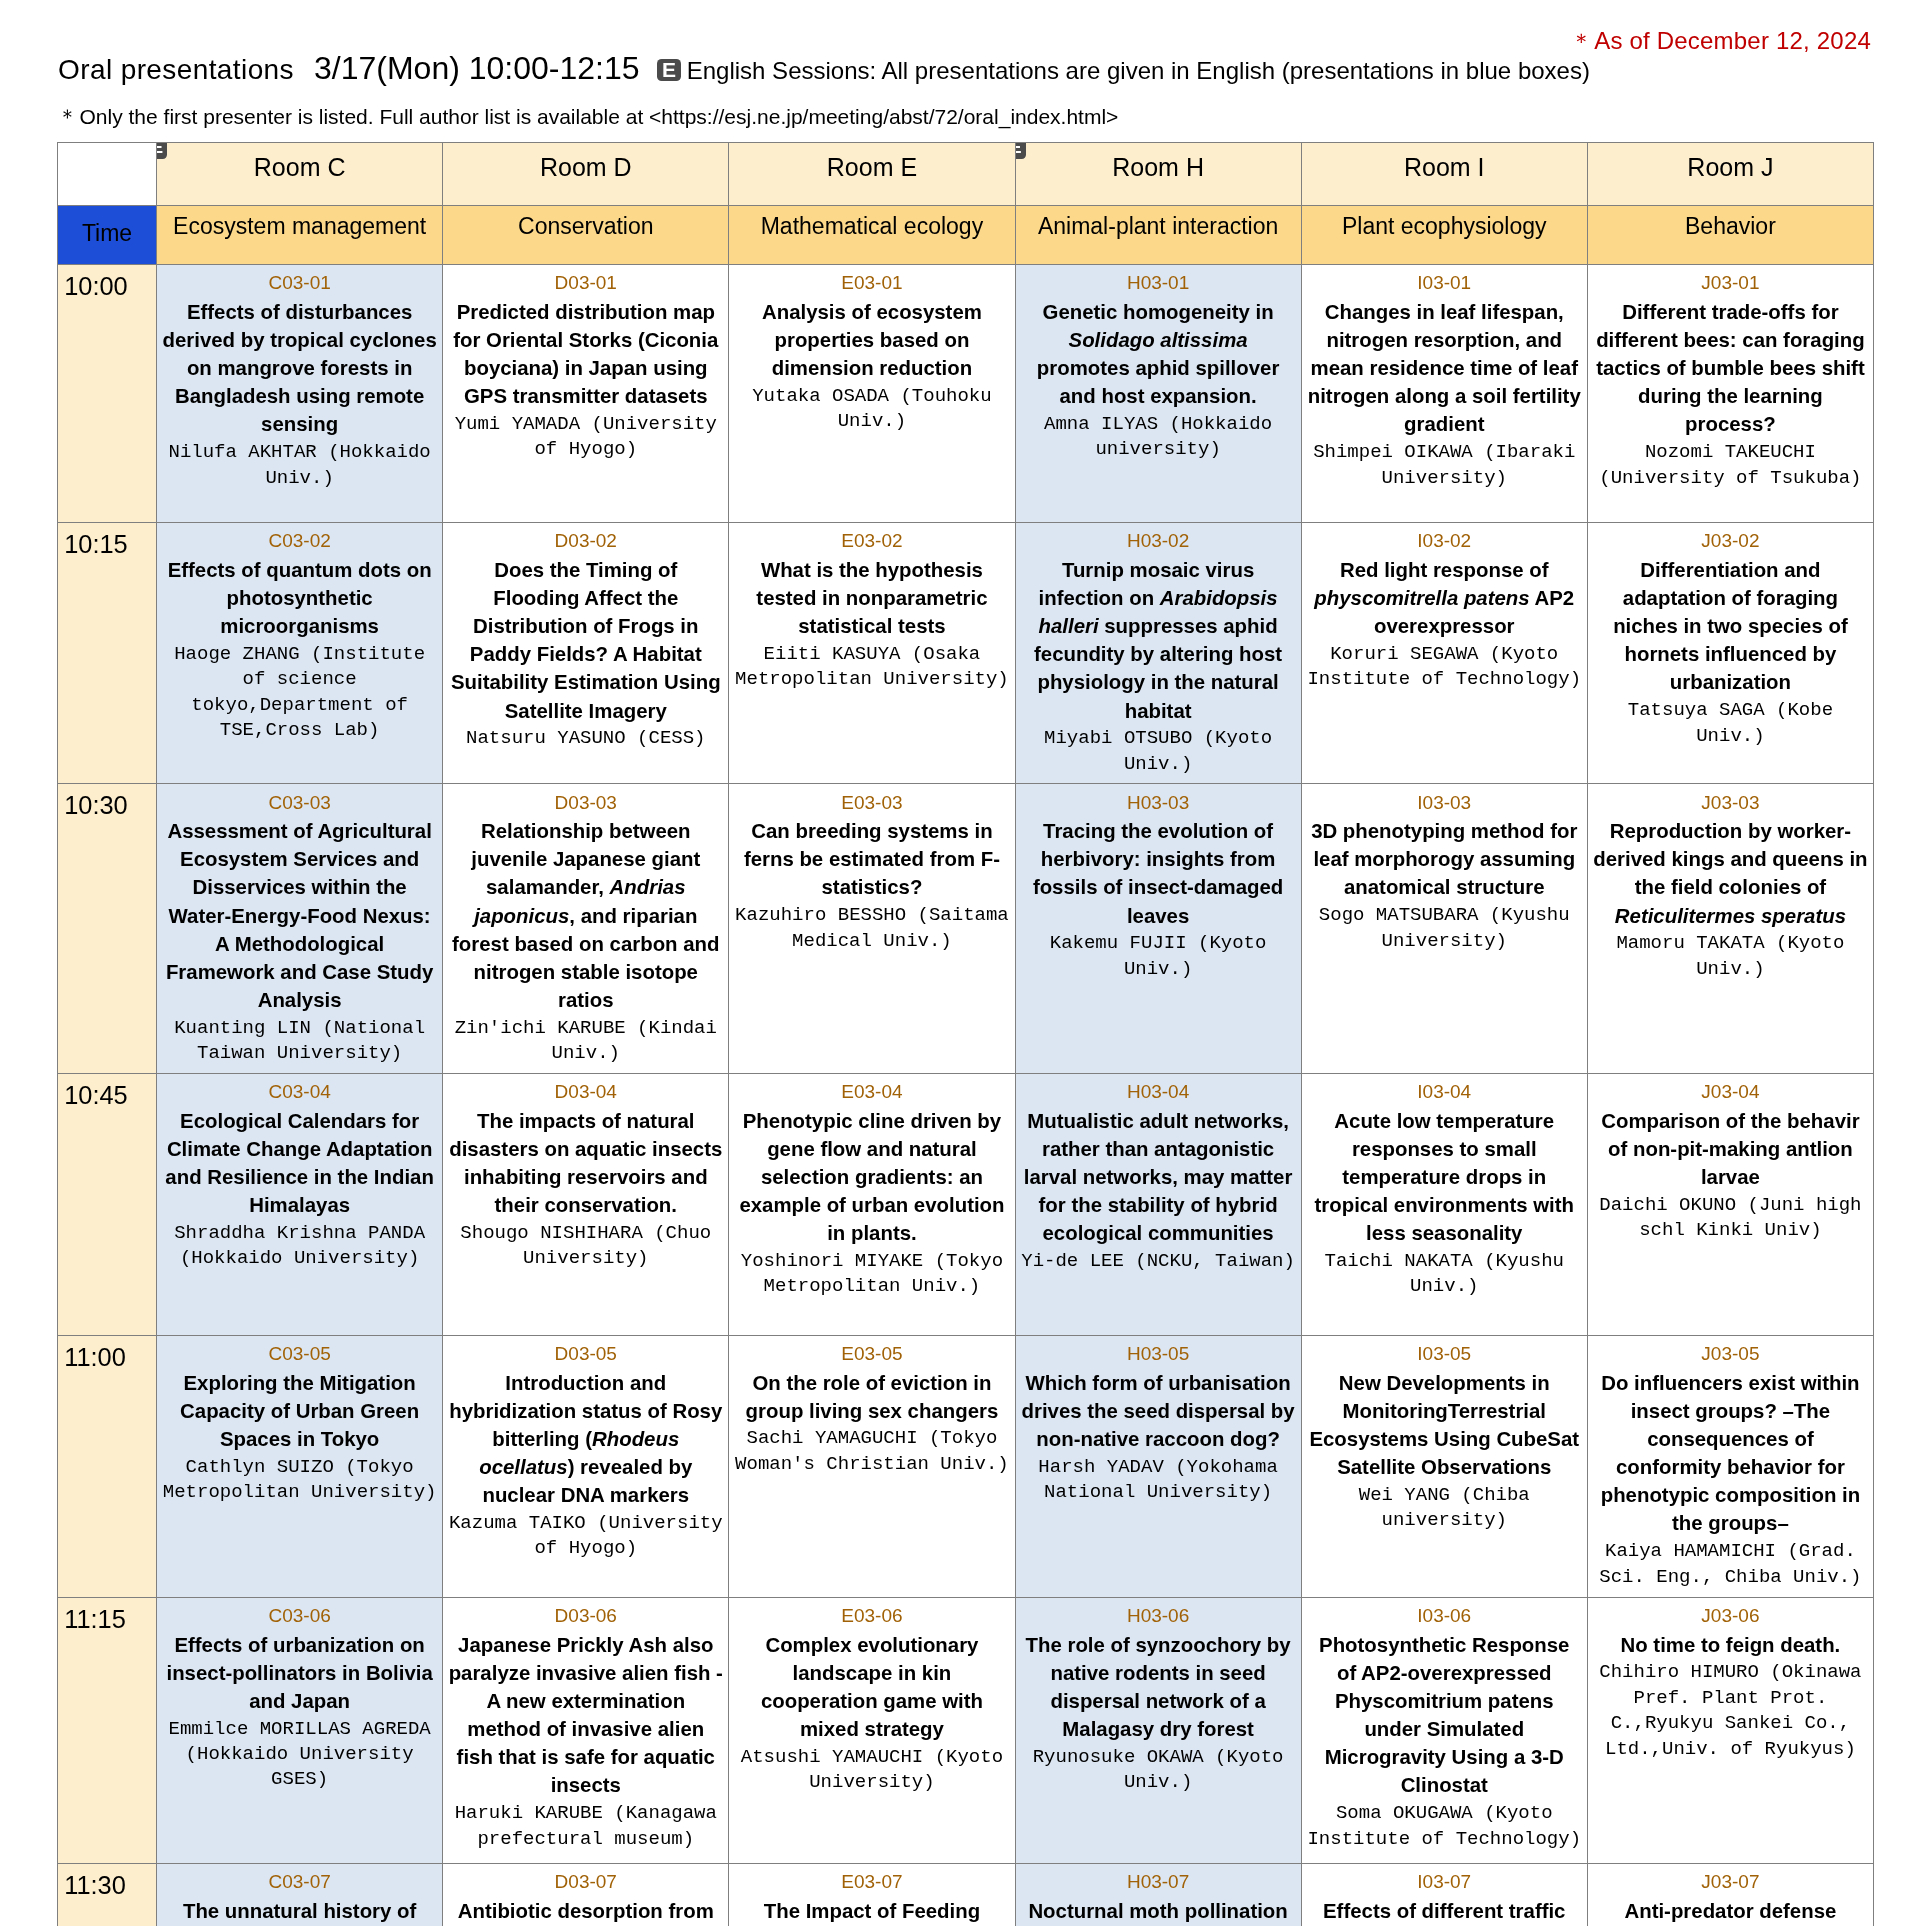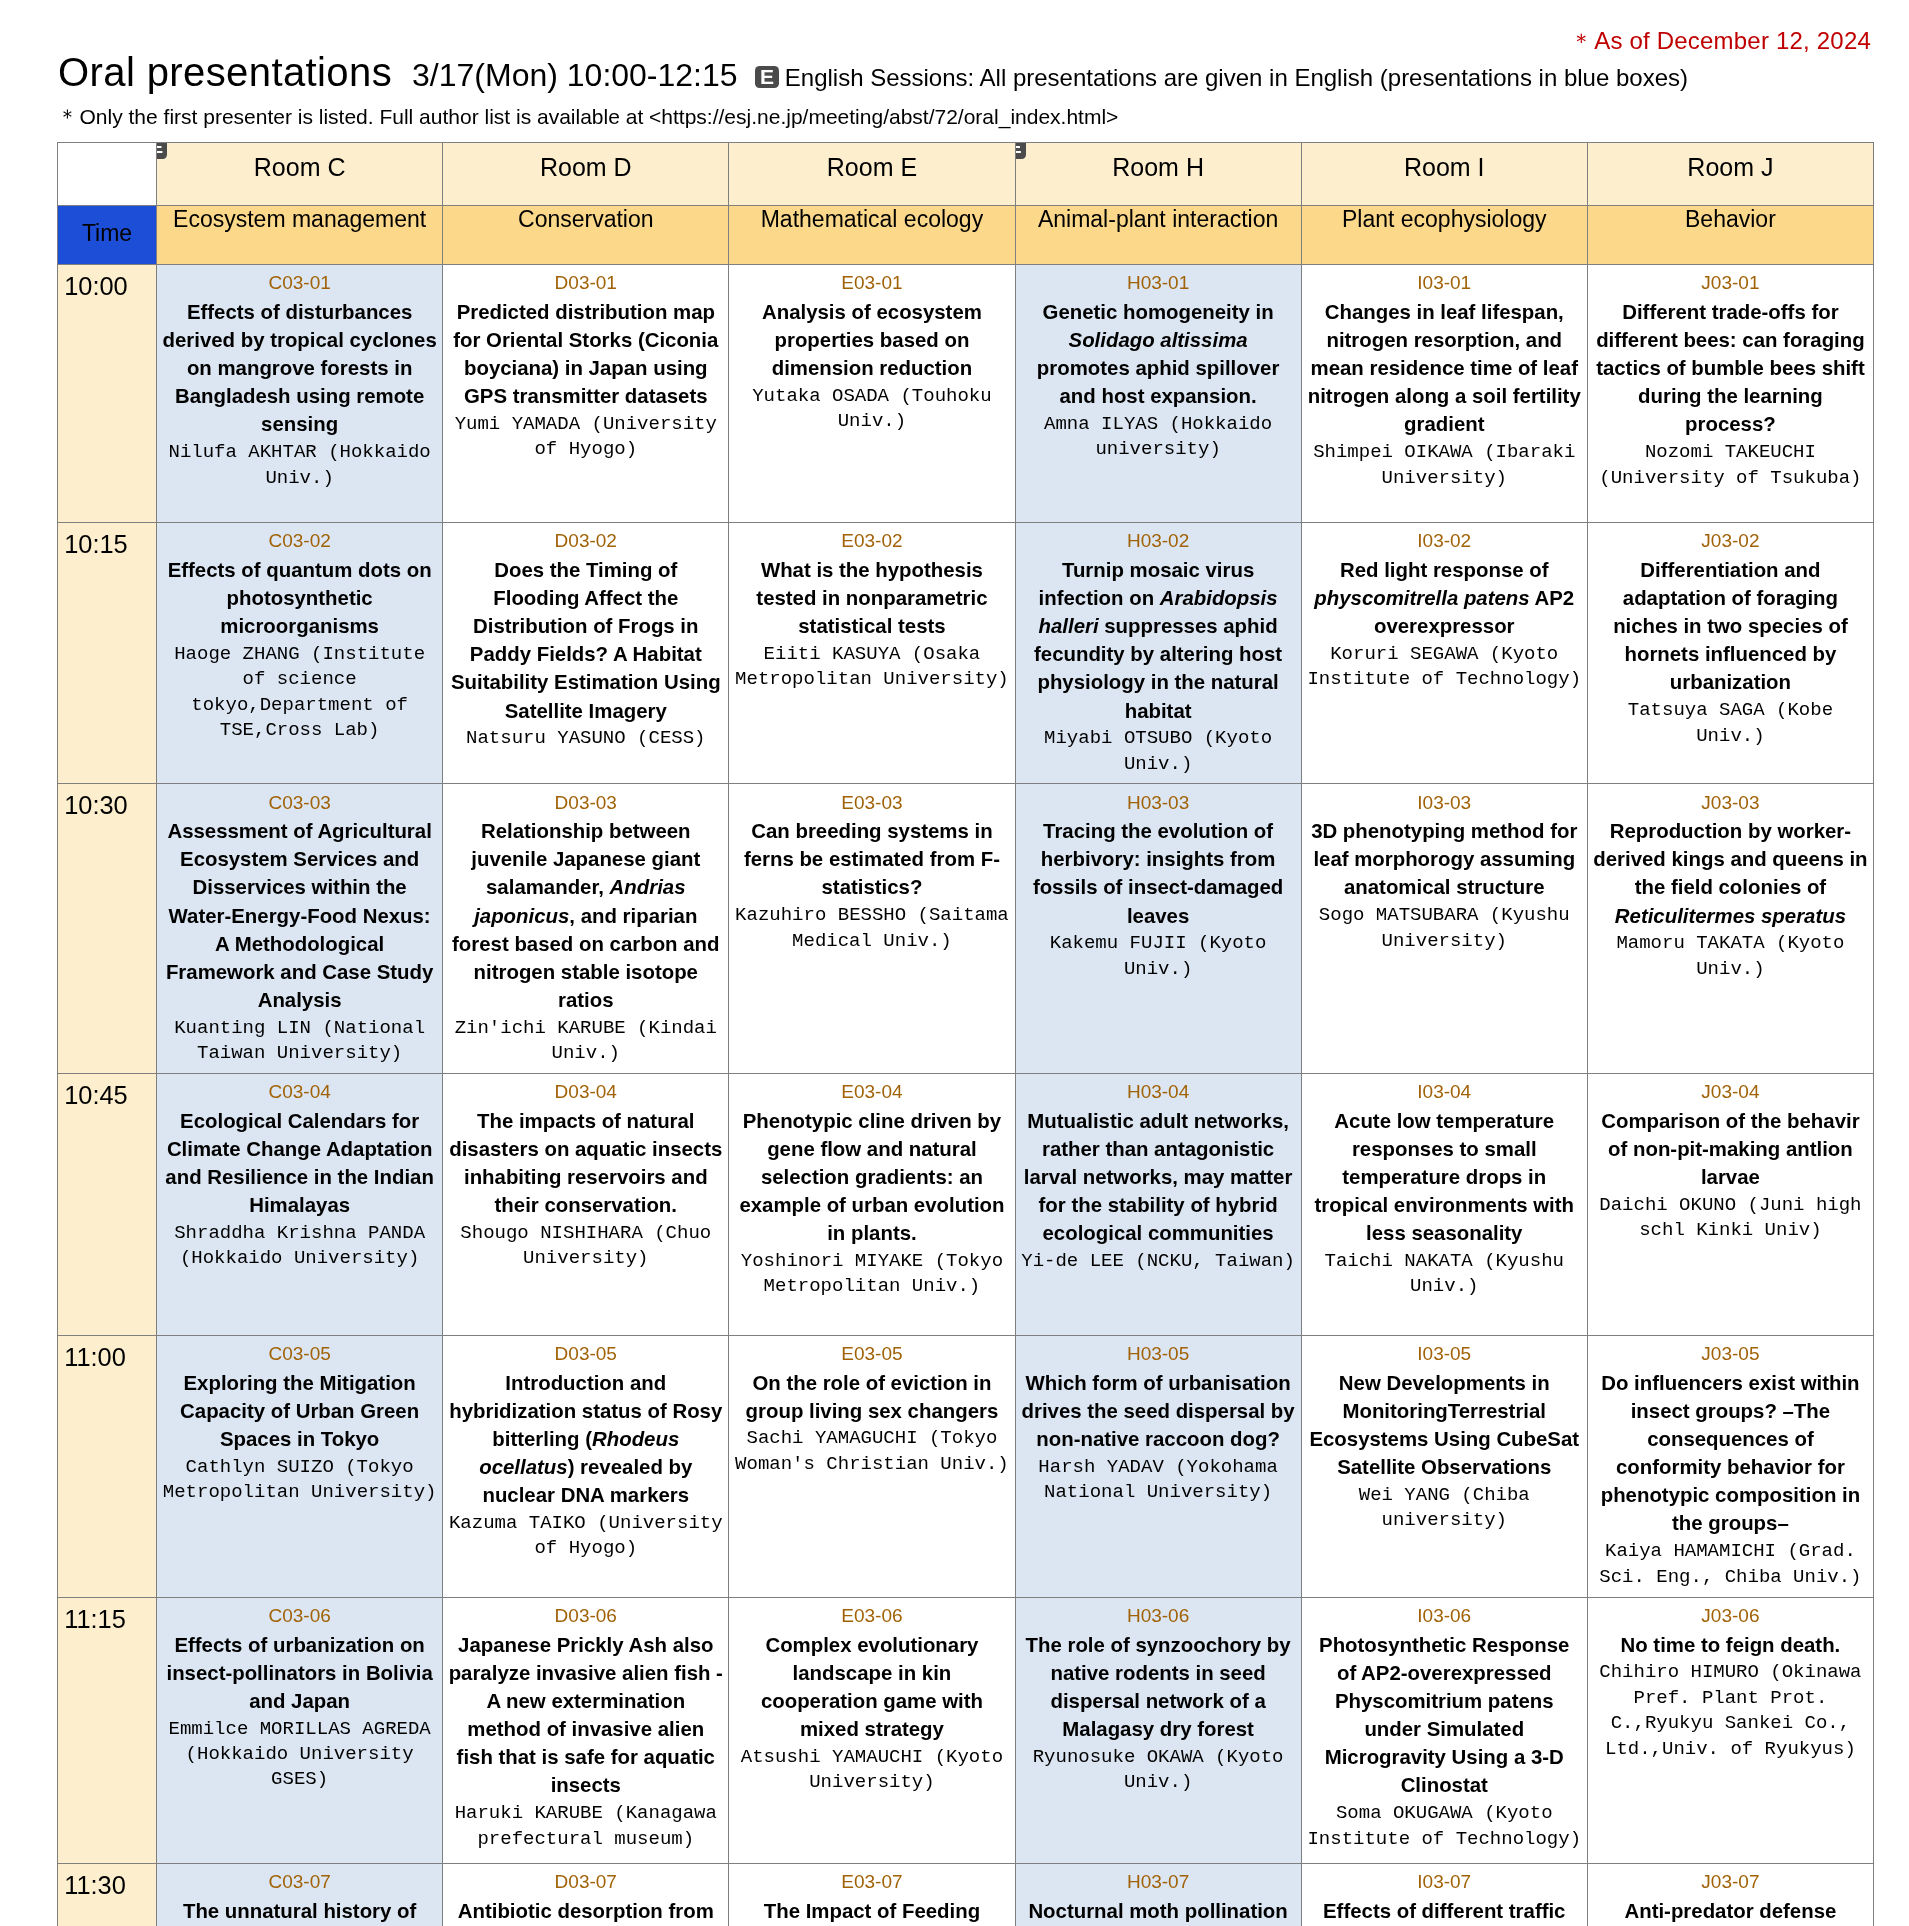--- a/index.html
+++ b/index.html
@@ -15,21 +15,21 @@
   .asof{
     position:absolute; right:39px; top:27px;
     color:#c00000; font-size:24px; letter-spacing:0.2px; white-space:nowrap;
   }
   .asof .star{font-size:22.3px; margin-right:1.5px;}
 
   .titlerow{
     position:absolute; left:58px; top:50px;
     display:flex; align-items:baseline; white-space:nowrap;
   }
-  .maintitle{font-size:40px; letter-spacing:0.4px; color:#000;}
+  .maintitle{font-size:28px; letter-spacing:0.4px; color:#000;}
   .datetime{font-size:32px; margin-left:20px; color:#000;}
   .ebadge{
     display:inline-block; background:#4b4b4b; color:#fff;
     font-weight:bold; border-radius:4.6px;
     padding:0 5.4px; line-height:1.08; font-size:21px;
     margin-left:17px; position:relative; top:-2.3px;
   }
   .engnote{font-size:24px; margin-left:5.4px; color:#000;}
 
   .subnote{
@@ -59,21 +59,21 @@
   tr.roomrow td.corner{background:#ffffff; border-left:0.8px solid #7f7f7f;}
   .roomname{font-size:25px; padding-top:10px; color:#000;}
   .hdr-e{
     position:absolute; left:-10px; top:-5.4px;
     background:#4b4b4b; color:#fff; font-weight:bold; border-radius:4.2px;
     font-size:17.7px; line-height:1.12; padding:0.8px 4.2px; z-index:4;
   }
 
   tr.toprow td{height:58px; background:#fcd98a; text-align:center;}
   tr.toprow td.timehdr{background:#1d4ed8;}
-  .fieldname{font-size:23px; color:#000; display:block; padding-top:0;}
+  .fieldname{font-size:23px; color:#000; display:block; padding-top:0;margin-top:7px;}
   .timehdr-label{font-size:23px; color:#000; display:block; padding-top:14px;}
 
   
   td.timecell{
     background:#fdeecd; text-align:left;
   }
   td.timecell .t{
     font-size:25.4px; color:#000; display:block;
     padding:7px 0 0 6.2px; white-space:nowrap;
   }

